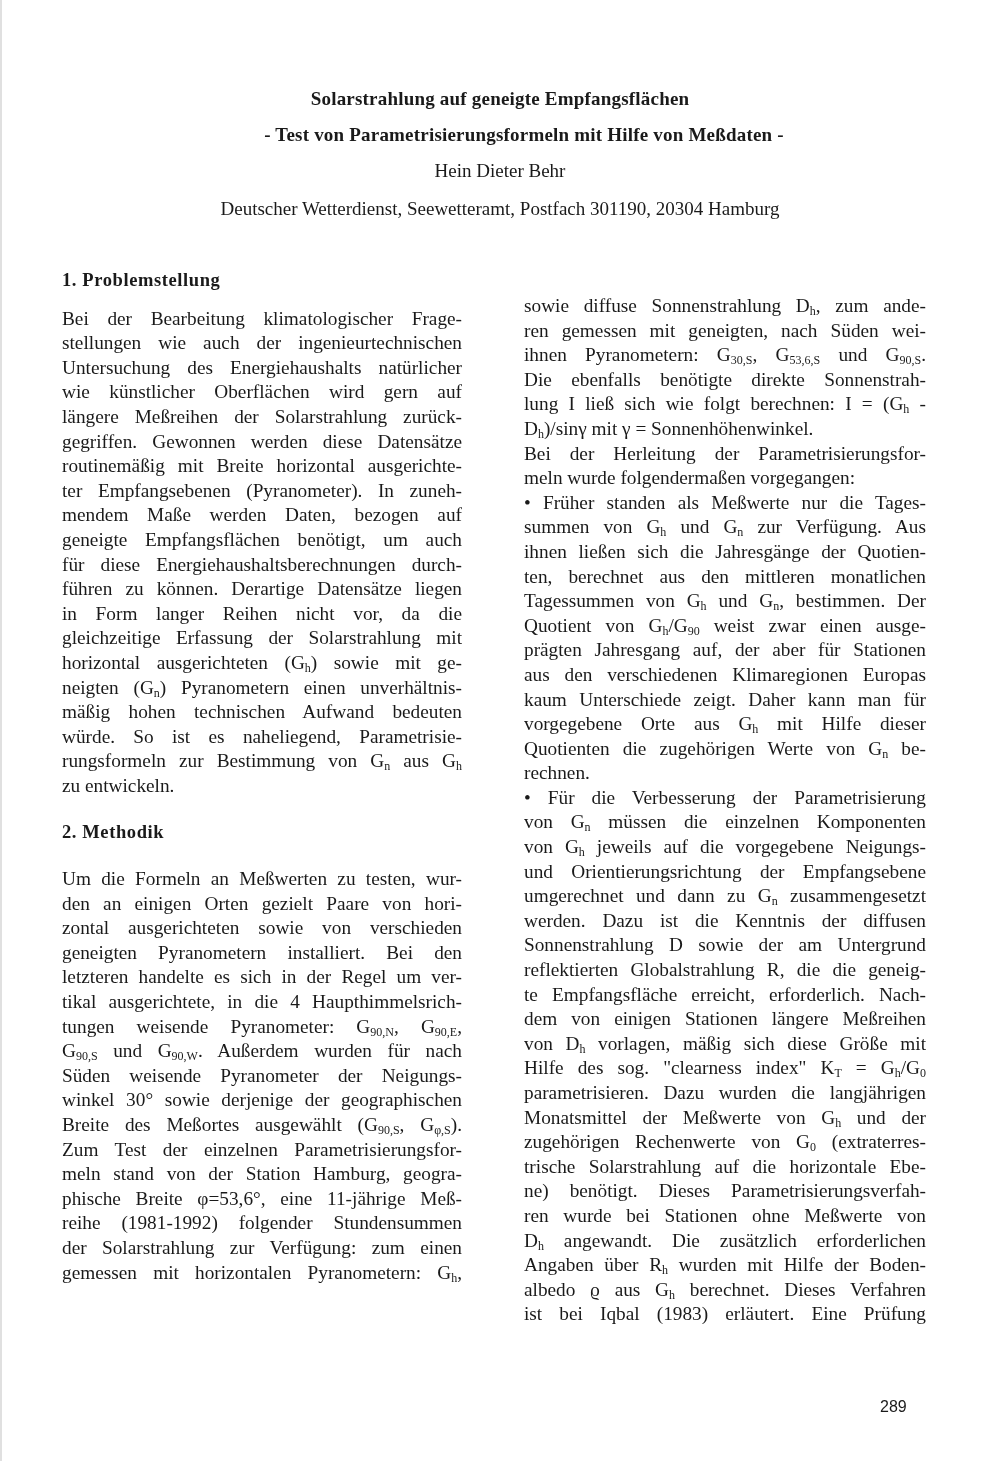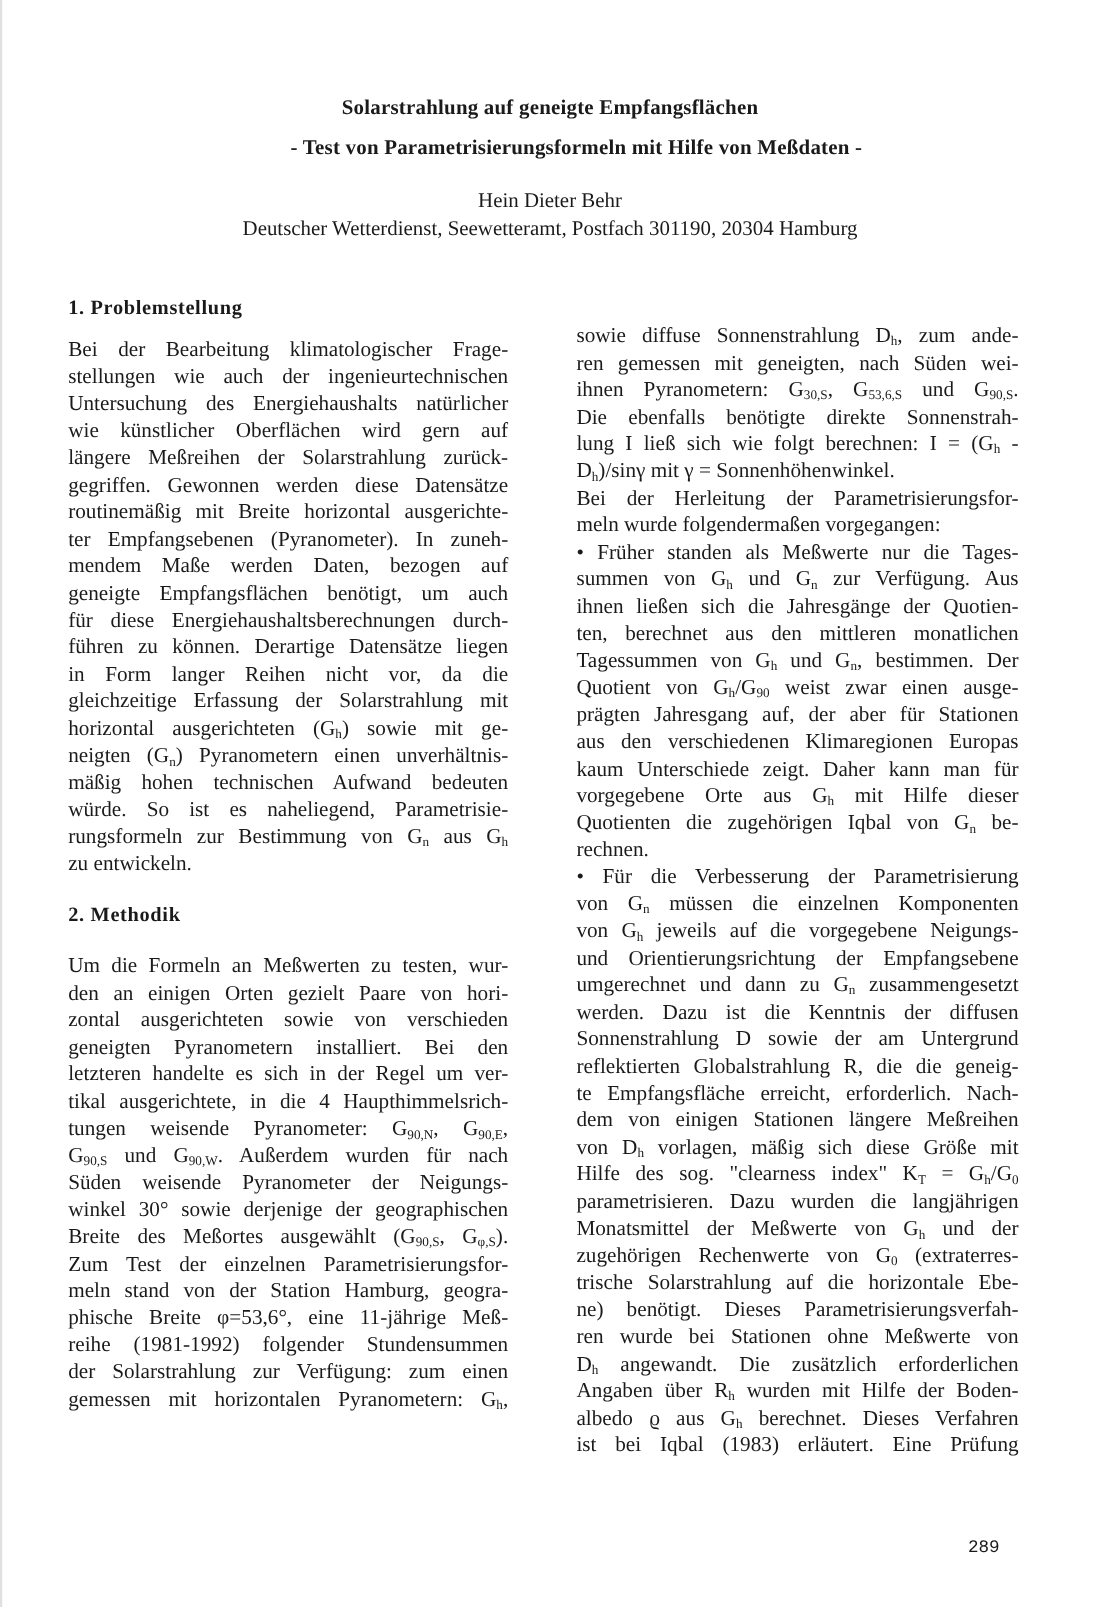--- a/index.html
+++ b/index.html
@@ -1,32 +1,32 @@
 <!DOCTYPE html>
 <html><head>
 <meta charset="utf-8">
 <style>
   html, body { margin: 0; padding: 0; background: #ffffff; }
   body { width: 1000px; height: 1461px; position: relative; overflow: hidden; color: #1a1a1a; }
   .page { position: absolute; left: 0; top: 0; width: 808px; height: 1461px; }
   .header { position: absolute; left: 0; width: 1000px; text-align: center; font-family: "Liberation Serif", serif; }
   .title1 { top: 88px; font-size: 19px; font-weight: bold; letter-spacing: 0.2px; }
   .title2 { top: 124px; font-size: 19px; font-weight: bold; letter-spacing: 0.2px; margin-left: 24px; }
-  .author { top: 172px; font-size: 19px; }
+  .author { top: 160px; font-size: 19px; }
   .affil  { top: 198px; font-size: 19px; }
   .col { position: absolute; font-family: "Liberation Serif", serif; font-size: 19.3px; }
   .col.left  { left: 62px; top: 268px; width: 400px; }
   .col.right { left: 524px; top: 268px; width: 402px; margin-top: 26px; }
   .ln { height: 24.6px; line-height: 24.6px; white-space: nowrap; text-align: justify; text-align-last: justify; }
   .ln.last { text-align-last: left; }
   .heading { font-weight: bold; text-align-last: left; font-size: 18.5px; letter-spacing: 0.6px; }
   .gap-sm { height: 14px; }
   .gap-md { height: 22px; }
   sub { font-size: 12px; vertical-align: -3px; line-height: 0; }
-  .pagenum { position: absolute; left: 880px; top: 1398px; font-family: Liberation Mono, monospace; font-size: 16px; }
+  .pagenum { position: absolute; left: 880px; top: 1398px; font-family: Liberation Sans, sans-serif; font-size: 16px; }
   .scan-edge { position: absolute; left: 0; top: 0; width: 2px; height: 1461px; background: #e0e0e0; }
 </style>
 </head>
 <body>
 
 <div class="page">
   <div class="scan-edge"></div>
 
   <div class="header title1">Solarstrahlung auf geneigte Empfangsflächen</div>
   <div class="header title2">- Test von Parametrisierungsformeln mit Hilfe von Meßdaten -</div>
@@ -89,21 +89,21 @@
       <div class="ln"><span>• Früher standen als Meßwerte nur die Tages-</span></div>
       <div class="ln"><span>summen von G</span><sub>h</sub><span> und G</span><sub>n</sub><span> zur Verfügung. Aus</span></div>
       <div class="ln"><span>ihnen ließen sich die Jahresgänge der Quotien-</span></div>
       <div class="ln"><span>ten, berechnet aus den mittleren monatlichen</span></div>
       <div class="ln"><span>Tagessummen von G</span><sub>h</sub><span> und G</span><sub>n</sub><span>, bestimmen. Der</span></div>
       <div class="ln"><span>Quotient von G</span><sub>h</sub><span>/G</span><sub>90</sub><span> weist zwar einen ausge-</span></div>
       <div class="ln"><span>prägten Jahresgang auf, der aber für Stationen</span></div>
       <div class="ln"><span>aus den verschiedenen Klimaregionen Europas</span></div>
       <div class="ln"><span>kaum Unterschiede zeigt. Daher kann man für</span></div>
       <div class="ln"><span>vorgegebene Orte aus G</span><sub>h</sub><span> mit Hilfe dieser</span></div>
-      <div class="ln"><span>Quotienten die zugehörigen Iqbal von G</span><sub>n</sub><span> be-</span></div>
+      <div class="ln"><span>Quotienten die zugehörigen Werte von G</span><sub>n</sub><span> be-</span></div>
       <div class="ln last"><span>rechnen.</span></div>
       <div class="ln"><span>• Für die Verbesserung der Parametrisierung</span></div>
       <div class="ln"><span>von G</span><sub>n</sub><span> müssen die einzelnen Komponenten</span></div>
       <div class="ln"><span>von G</span><sub>h</sub><span> jeweils auf die vorgegebene Neigungs-</span></div>
       <div class="ln"><span>und Orientierungsrichtung der Empfangsebene</span></div>
       <div class="ln"><span>umgerechnet und dann zu G</span><sub>n</sub><span> zusammengesetzt</span></div>
       <div class="ln"><span>werden. Dazu ist die Kenntnis der diffusen</span></div>
       <div class="ln"><span>Sonnenstrahlung D sowie der am Untergrund</span></div>
       <div class="ln"><span>reflektierten Globalstrahlung R, die die geneig-</span></div>
       <div class="ln"><span>te Empfangsfläche erreicht, erforderlich. Nach-</span></div>

